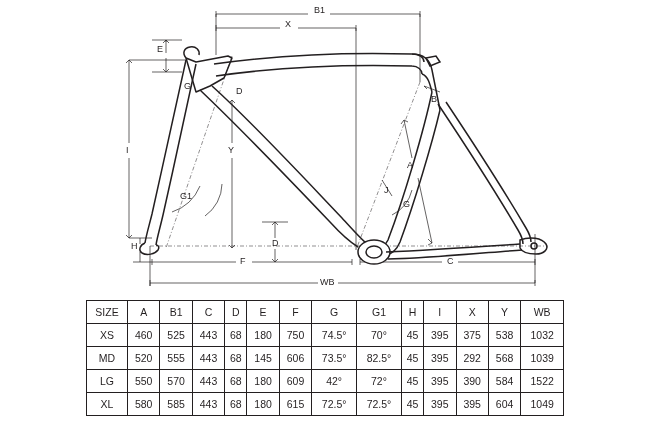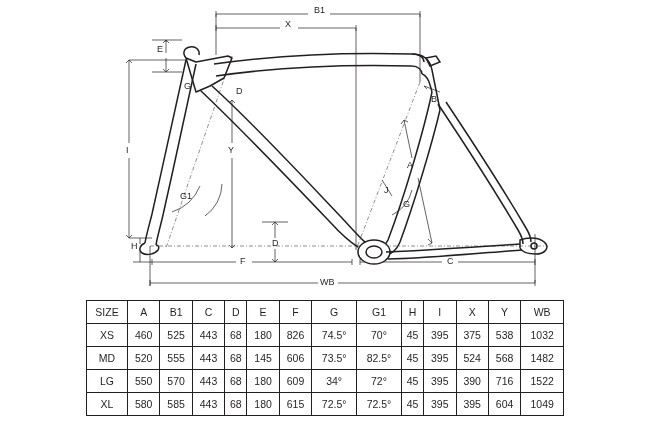--- a/index.html
+++ b/index.html
@@ -221,59 +221,59 @@
           </tr>
       </thead>
       <tbody id="tbody">
           <tr>
             <td class="size-col">XS</td>
             <td>460</td>
             <td>525</td>
             <td>443</td>
             <td>68</td>
             <td>180</td>
-            <td>826</td>
+            <td>750</td>
             <td>74.5°</td>
             <td>70°</td>
             <td>45</td>
             <td>395</td>
             <td>375</td>
             <td>538</td>
             <td>1032</td>
           </tr>
           <tr>
             <td class="size-col">MD</td>
             <td>520</td>
             <td>555</td>
             <td>443</td>
             <td>68</td>
             <td>145</td>
             <td>606</td>
             <td>73.5°</td>
             <td>82.5°</td>
             <td>45</td>
             <td>395</td>
-            <td>524</td>
+            <td>292</td>
             <td>568</td>
-            <td>1482</td>
+            <td>1039</td>
           </tr>
           <tr>
             <td class="size-col">LG</td>
             <td>550</td>
             <td>570</td>
             <td>443</td>
             <td>68</td>
             <td>180</td>
             <td>609</td>
-            <td>34°</td>
+            <td>42°</td>
             <td>72°</td>
             <td>45</td>
             <td>395</td>
             <td>390</td>
-            <td>716</td>
+            <td>584</td>
             <td>1522</td>
           </tr>
           <tr>
             <td class="size-col">XL</td>
             <td>580</td>
             <td>585</td>
             <td>443</td>
             <td>68</td>
             <td>180</td>
             <td>615</td>

